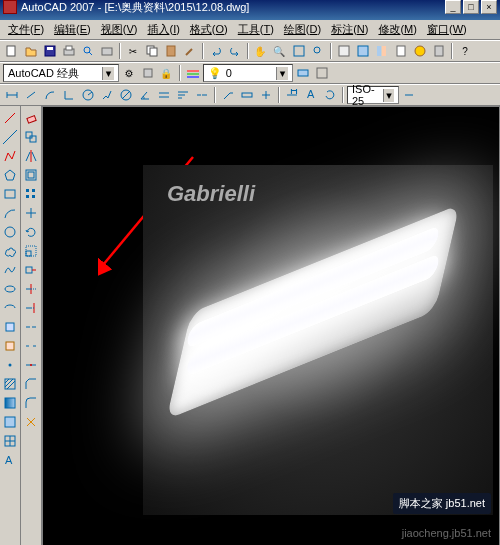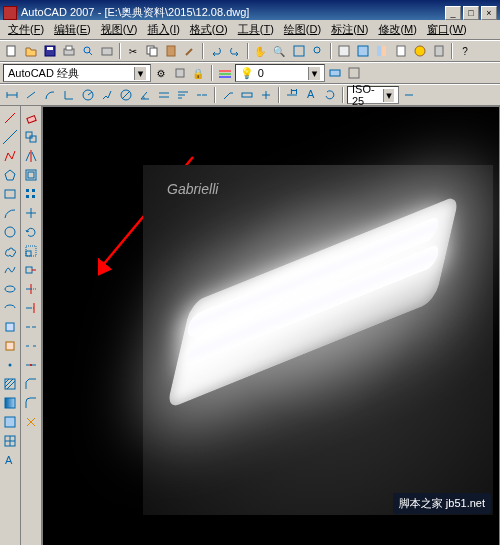--- a/index.html
+++ b/index.html
@@ -1,37 +1,37 @@
 <!DOCTYPE html>
 <html><head>
 <meta charset="utf-8">
 <style>
 *{box-sizing:border-box;margin:0;padding:0;font-family:"Microsoft YaHei",SimSun,Arial,sans-serif;font-size:11px}
 body{background:#d4d0c8;width:500px;height:545px;overflow:hidden;user-select:none}
-.titlebar{background:linear-gradient(to bottom,#0a246a,#3a6ea5);height:20px;display:flex;align-items:flex-end;padding:0 3px;color:#fff}
+.titlebar{background:linear-gradient(to bottom,#0a246a,#3a6ea5);height:20px;display:flex;align-items:flex-start;padding:0 3px;color:#fff}
 .titlebar .icon{width:14px;height:14px;background:#b33;margin-right:4px;border:1px solid #800}
 .titlebar .title{flex:1;font-size:12px}
 .sysbtn{width:16px;height:14px;background:#d4d0c8;border:1px solid #808080;border-top-color:#fff;border-left-color:#fff;margin-left:2px;font-size:9px;text-align:center;line-height:12px;color:#000}
 .menubar{height:20px;display:flex;align-items:center;padding:0 4px;background:#d4d0c8;border-bottom:1px solid #808080}
 .menuitem{padding:2px 4px;font-size:11px;margin-right:2px}
 .menuitem span{text-decoration:underline}
 .toolbar{height:22px;display:flex;align-items:center;background:#d4d0c8;border-top:1px solid #fff;border-bottom:1px solid #808080;padding:0 3px;gap:1px}
 .tbtn{width:18px;height:18px;border:1px solid #d4d0c8;display:flex;align-items:center;justify-content:center;font-size:10px}
 .tsep{width:2px;height:16px;border-left:1px solid #808080;border-right:1px solid #fff;margin:0 2px}
 .combo{height:18px;padding:0 4px;background:#fff;border:1px solid #808080;border-top-color:#404040;border-left-color:#404040;display:flex;align-items:center;font-size:11px}
-.combo.ws{width:148px}
+.combo.ws{width:116px}
 .combo.dim{width:52px}
 .combo .dd{margin-left:auto;width:12px;text-align:center;background:#d4d0c8;border-left:1px solid #808080}
 .mainrow{display:flex;height:443px}
 .vtb{width:21px;background:#d4d0c8;border-right:1px solid #808080;display:flex;flex-direction:column;padding:2px 0;gap:0}
 .vbtn{width:19px;height:19px;border:1px solid #d4d0c8;margin:0 auto;display:flex;align-items:center;justify-content:center}
 .canvas{flex:1;background:#000;position:relative;border:1px solid #808080}
 .arrow{position:absolute;top:40px;left:55px;width:110px;height:130px;pointer-events:none}
 .imgframe{position:absolute;top:58px;left:100px;width:350px;height:350px;background:radial-gradient(ellipse at 50% 40%,#555 0%,#2a2a2a 40%,#111 100%);display:flex;flex-direction:column}
-.brand{color:#aaa;font-size:14px;font-style:italic;font-weight:normal;padding:16px 0 0 24px}
+.brand{color:#aaa;font-size:22px;font-style:italic;font-weight:bold;padding:16px 0 0 24px}
 .light{margin:40px auto 0;width:280px;height:150px;position:relative}
 .fixture{position:absolute;width:290px;height:90px;background:linear-gradient(160deg,#e8e8e8 0%,#fff 25%,#f5f5f5 50%,#ccc 100%);border-radius:14px;transform:rotate(-22deg) skewX(-35deg);box-shadow:0 0 60px 25px rgba(255,255,255,0.5),inset 0 0 12px rgba(0,0,0,0.3);left:-10px;top:20px}
 .tube{position:absolute;width:270px;height:20px;background:linear-gradient(to bottom,#fff,#fafaff,#fff);border-radius:10px;box-shadow:0 0 20px 8px rgba(255,255,255,0.9);transform:rotate(-22deg) skewX(-35deg)}
 .t1{left:0;top:30px}
 .t2{left:0;top:58px}
 .wm{position:absolute;right:8px;bottom:8px;color:rgba(255,255,255,0.4);font-size:11px;text-align:right;line-height:14px}
 .wm2{position:absolute;right:8px;bottom:34px;background:#0f172a;color:#fff;padding:3px 6px;font-size:11px;border-radius:2px}
 svg{display:block}
 </style>
 </head>
@@ -549,14 +549,15 @@
     </svg>
     <div class="imgframe">
       <div class="brand">Gabrielli</div>
       <div class="light">
         <div class="fixture"></div>
         <div class="tube t1"></div>
         <div class="tube t2"></div>
       </div>
     </div>
     <div class="wm2"><span>脚本之家 jb51.net</span></div>
+    <div class="wm"><span>jiaocheng.jb51.net</span></div>
   </div>
 </div>
 
 </body></html>

